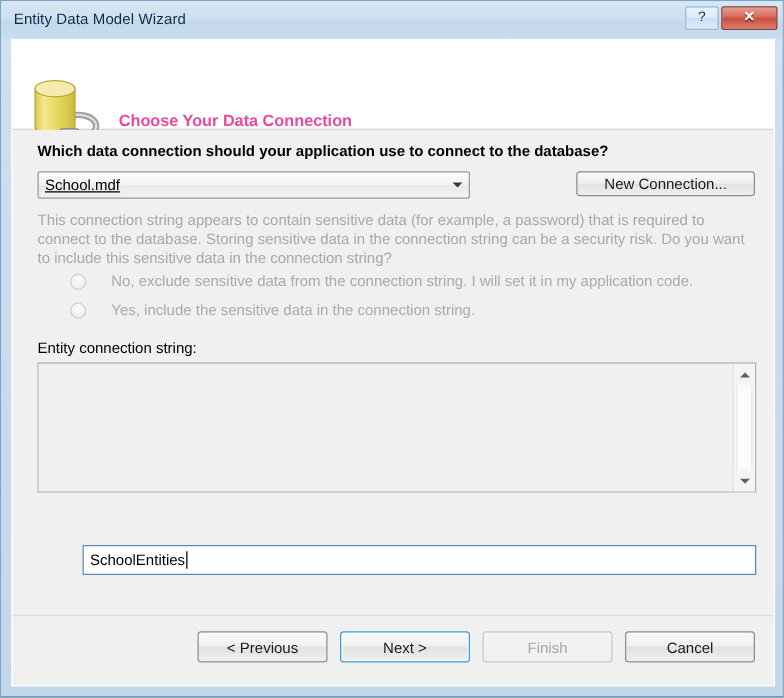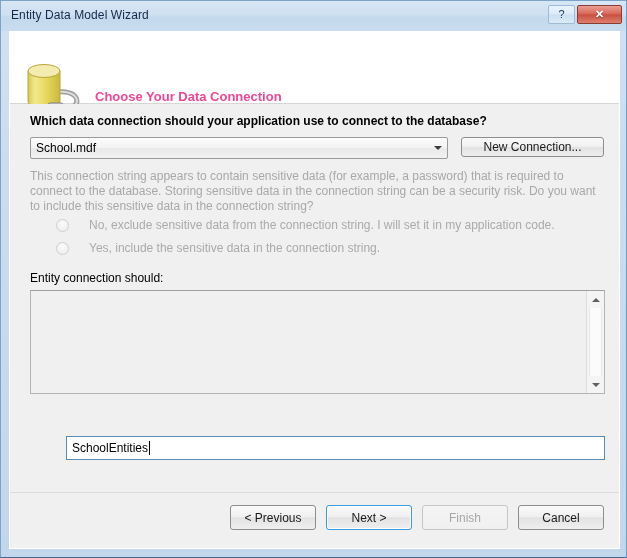--- a/index.html
+++ b/index.html
@@ -144,28 +144,29 @@
     font-weight: bold;
     color: #000000;
     white-space: nowrap;
   }
 
   
   .combo {
     position: absolute;
     left: 20px;
     top: 33px;
-    width: 418px;
+    width: 346px;
     height: 22px;
     box-sizing: border-box;
     border: 1px solid #9a9a9a;
     border-radius: 2px;
     background: linear-gradient(to bottom, #fcfcfc 0%, #f3f3f3 48%, #e9e9e9 52%, #f2f2f2 100%);
     display: flex;
     align-items: center;
+    text-decoration: underline;
   }
   .combo-value {
     flex: 1;
     padding-left: 5px;
     font-size: 12px;
     color: #000000;
     white-space: nowrap;
     overflow: hidden;
   }
   .combo-arrow {
@@ -372,21 +373,21 @@
     border-top: 1px solid #dcdcdc;
   }
   .footer-buttons {
     position: absolute;
     right: 15px;
     top: 12px;
     display: flex;
     gap: 10px;
   }
   .footer-buttons .btn {
-    width: 86px;
+    width: 104px;
     height: 25px;
   }
 </style>
 </head>
 <body>
 
 <div class="window">
   <div class="frame-inner">
 
     <div class="titlebar">
@@ -457,21 +458,21 @@
 
         <div class="radio-row r1">
           <span class="radio-mark"></span>
           <span class="radio-label">No, exclude sensitive data from the connection string. I will set it in my application code.</span>
         </div>
         <div class="radio-row r2">
           <span class="radio-mark"></span>
           <span class="radio-label">Yes, include the sensitive data in the connection string.</span>
         </div>
 
-        <div class="ecs-label">Entity connection should:</div>
+        <div class="ecs-label">Entity connection string:</div>
         <div class="ecs-box">
           <div class="ecs-area"></div>
           <div class="vscroll">
             <div class="sbtn">
                 <i class="up"></i>
               </div>
             <div class="track"></div>
             <div class="sbtn">
                 <i class="down"></i>
               </div>

